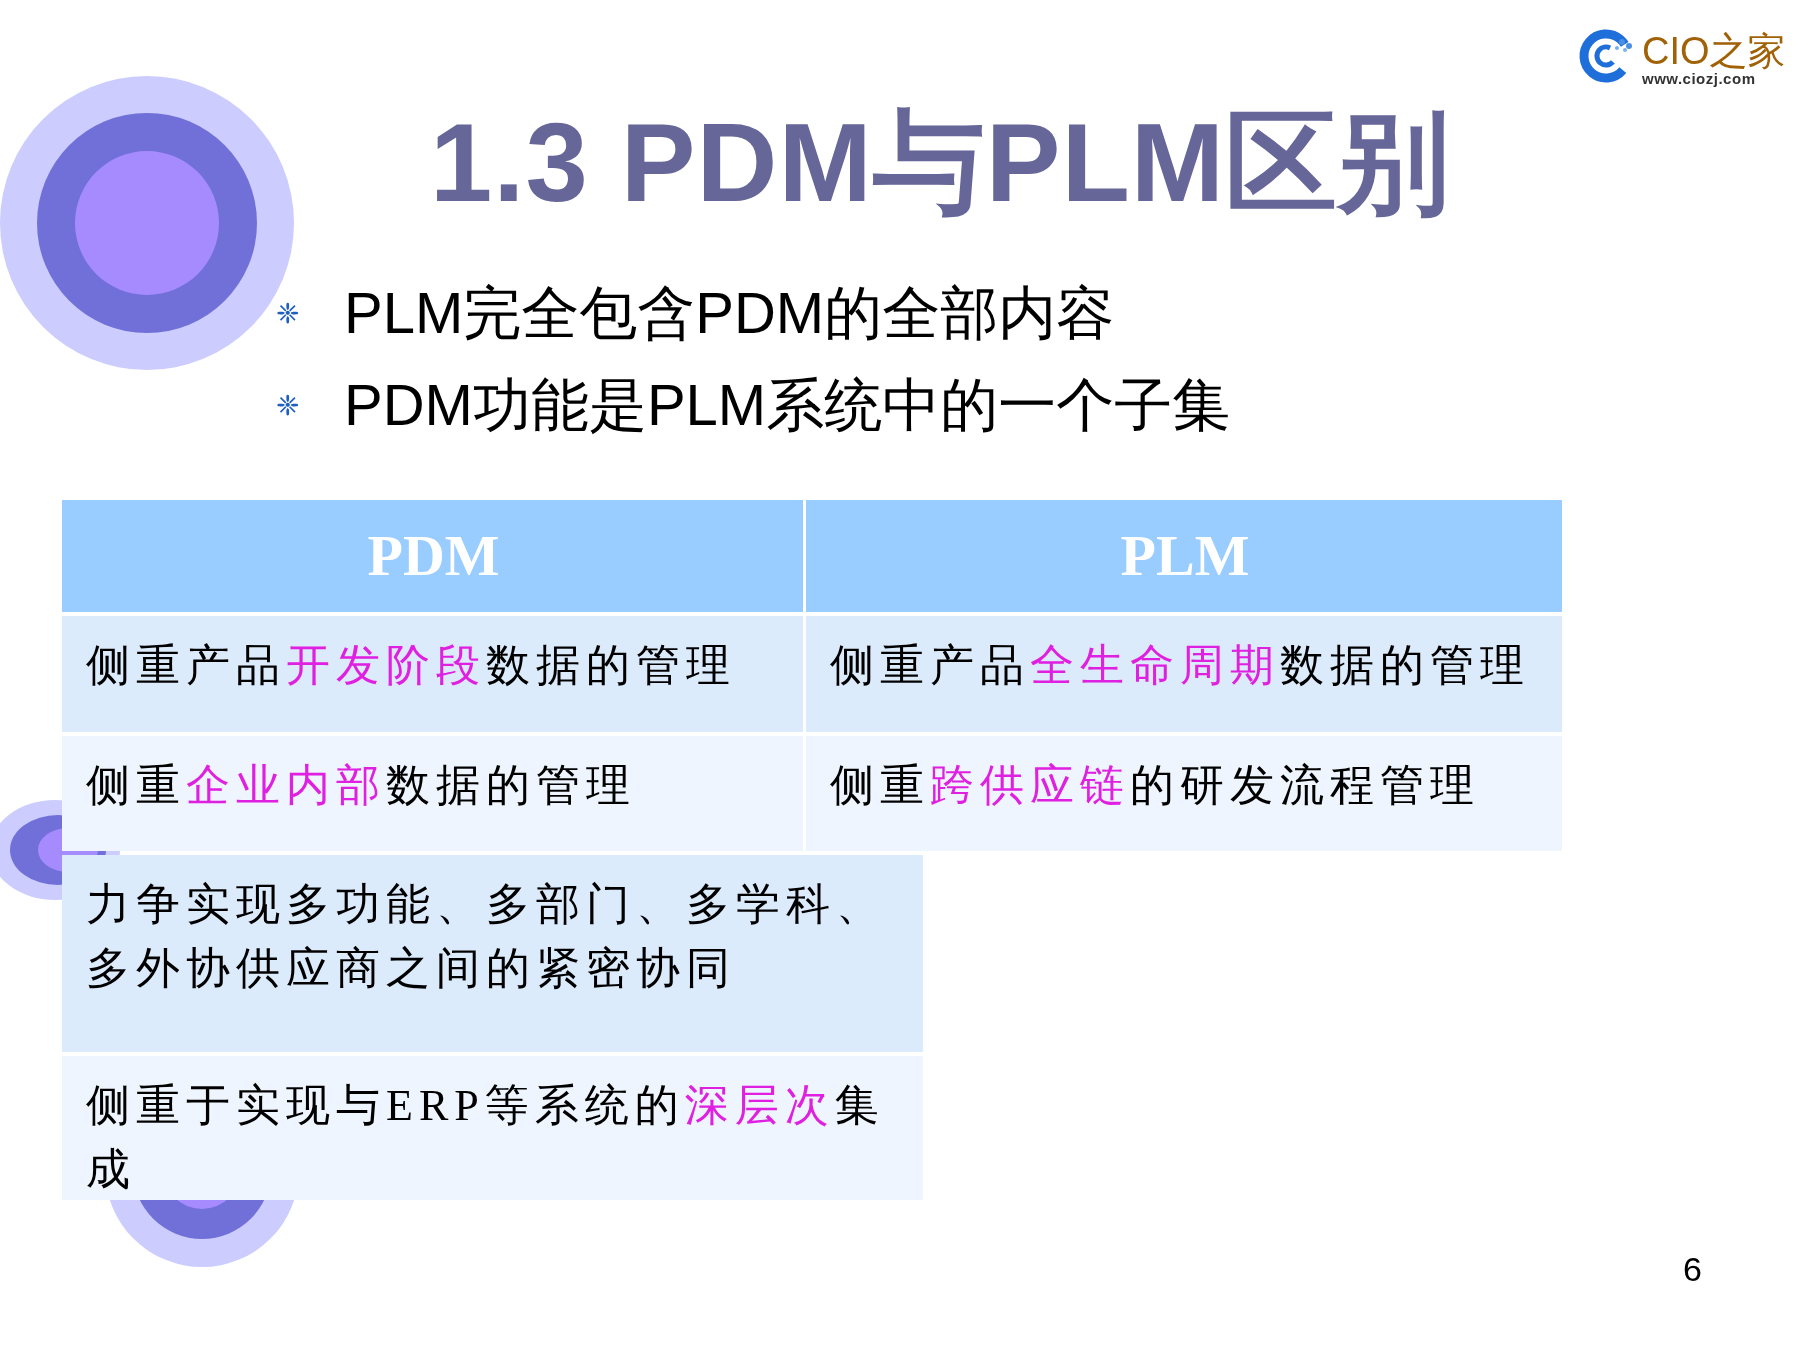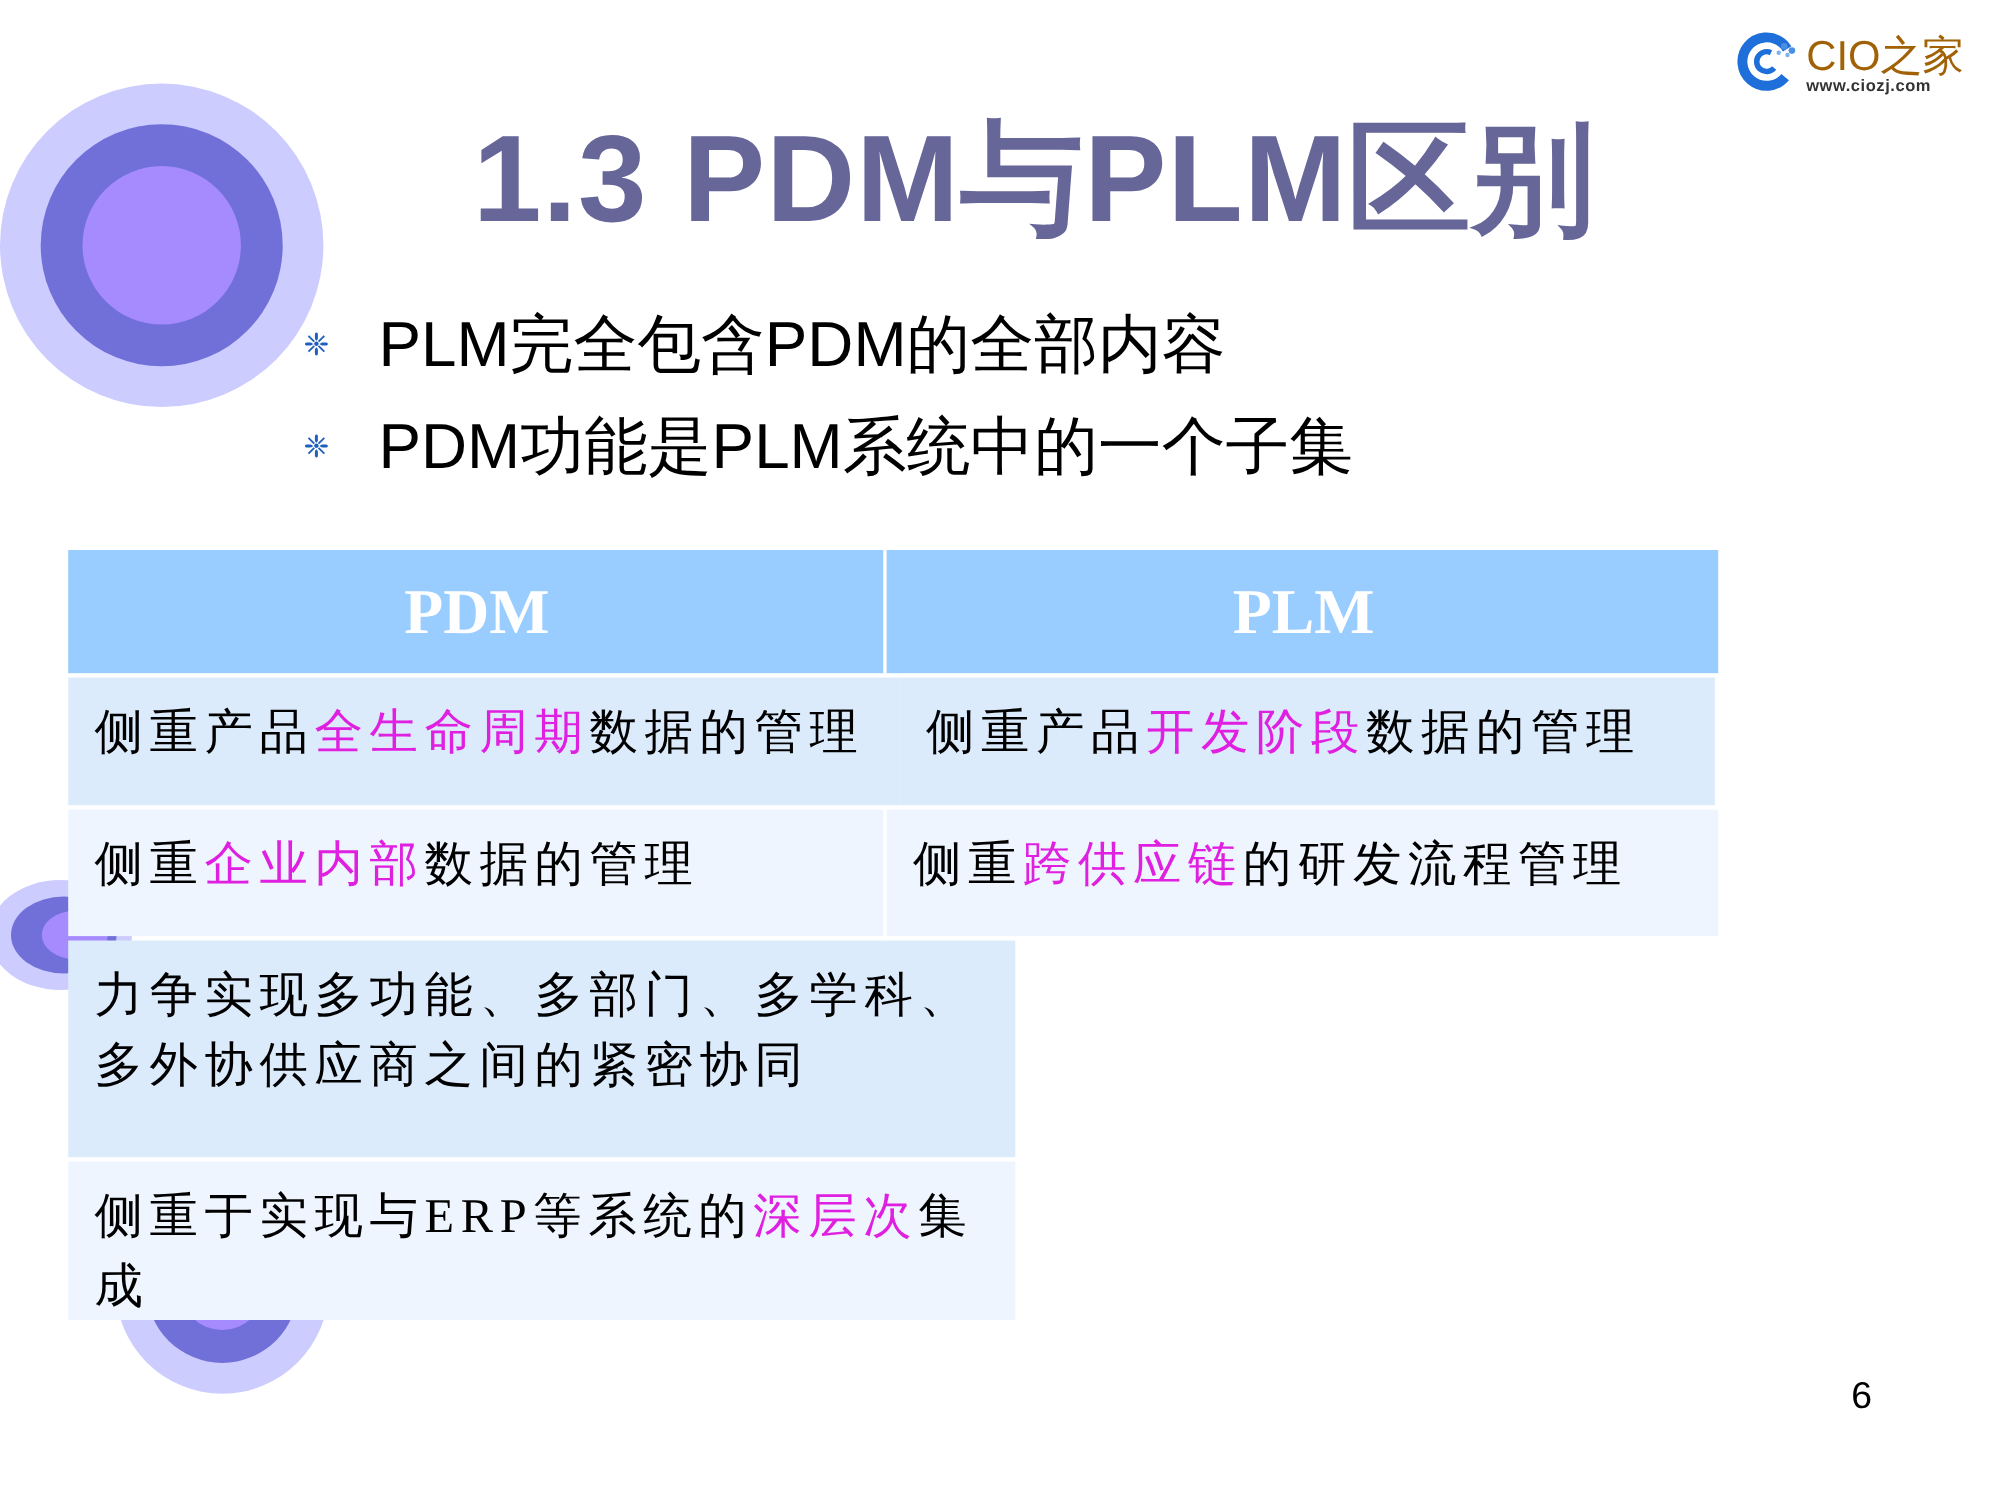--- a/index.html
+++ b/index.html
@@ -81,22 +81,22 @@
   </div>
 </div>
 
 <div class="table">
   <div class="trow thead">
     <div class="cell col1">PDM</div>
     <div class="cell col2">PLM</div>
   </div>
 
   <div class="trow r-odd" style="height:116px;">
+    <div class="cell col1"><span>侧重产品</span><span class="hl">开发阶段</span><span>数据的管理</span></div>
     <div class="cell col2"><span>侧重产品</span><span class="hl">全生命周期</span><span>数据的管理</span></div>
-    <div class="cell col1"><span>侧重产品</span><span class="hl">开发阶段</span><span>数据的管理</span></div>
   </div>
 
   <div class="trow r-even" style="height:115px;">
     <div class="cell col1"><span>侧重</span><span class="hl">企业内部</span><span>数据的管理</span></div>
     <div class="cell col2"><span>侧重</span><span class="hl">跨供应链</span><span>的研发流程管理</span></div>
   </div>
 
   <div class="trow r-odd" style="height:197px;">
     <div class="cell col2"><span>力争实现多功能、多部门、多学科、多外协供应商之间的紧密协同</span><span class="hl"></span><span></span></div>
   </div>

